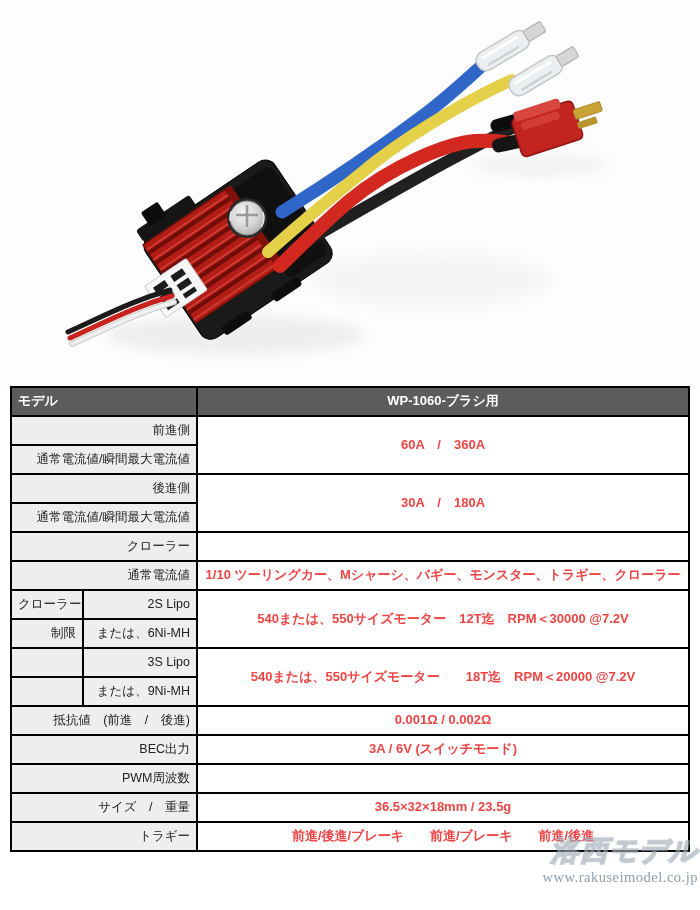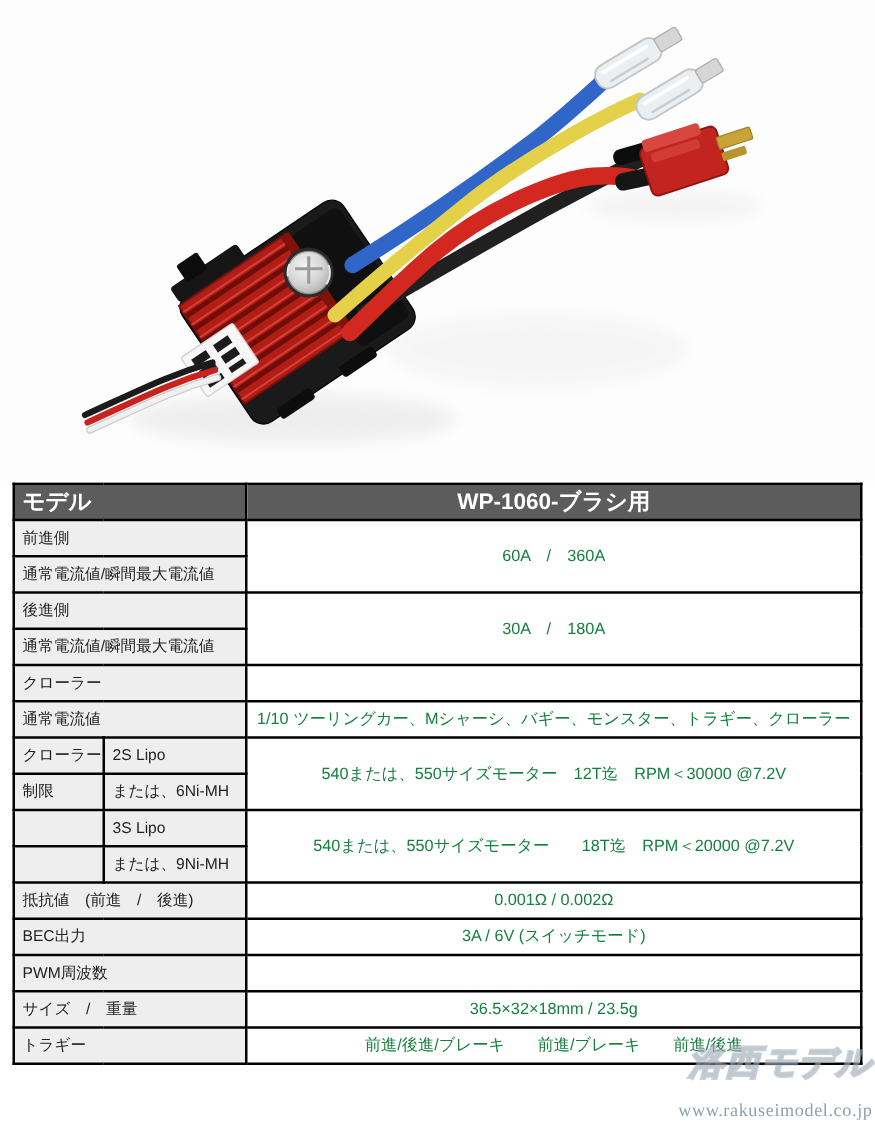--- a/index.html
+++ b/index.html
@@ -31,35 +31,36 @@
     border:2px solid var(--border);
     height:29px;
     padding:0 6px;
     line-height:1.15;
     overflow:hidden;
   }
   td.lbl{
     background:var(--label-bg);
     color:#222;
     font-size:12.5px;
-    text-align:left;
+    text-align:right;
     font-weight:normal;
     white-space:nowrap;
   }
   td.val{
     background:#ffffff;
-    color:#15803d;
+    color:#ef4444;
     font-size:13px;
     text-align:center;
     white-space:nowrap;
+    font-weight:bold;
   }
   tr.head th{
     background:var(--header-bg);
     color:var(--header-text);
-    font-size:18px;
+    font-size:13px;
     font-weight:bold;
   }
   tr.head th.h-lbl{text-align:left;}
   tr.head th.h-val{text-align:center;margin-top:16px;}
 
   .watermark{
     position:absolute;
     right:2px;
     top:838px;
     text-align:right;
@@ -74,21 +75,21 @@
     line-height:1.1;
     color:rgba(176,186,196,0.25);
     -webkit-text-stroke:2px rgba(158,170,182,0.55);
     white-space:nowrap;
   }
   .wm-url{
     font-family:"Liberation Serif","DejaVu Serif",serif;
     font-size:14.5px;
     letter-spacing:0.5px;
     color:#8da0ad;
-    margin-top:12px;
+    margin-top:0px;
     white-space:nowrap;
   }
 </style>
 </head>
 <body>
 
 <div class="page">
 
   <div class="photo">
     <svg width="700" height="386" viewBox="0 0 700 386" xmlns="http://www.w3.org/2000/svg">

